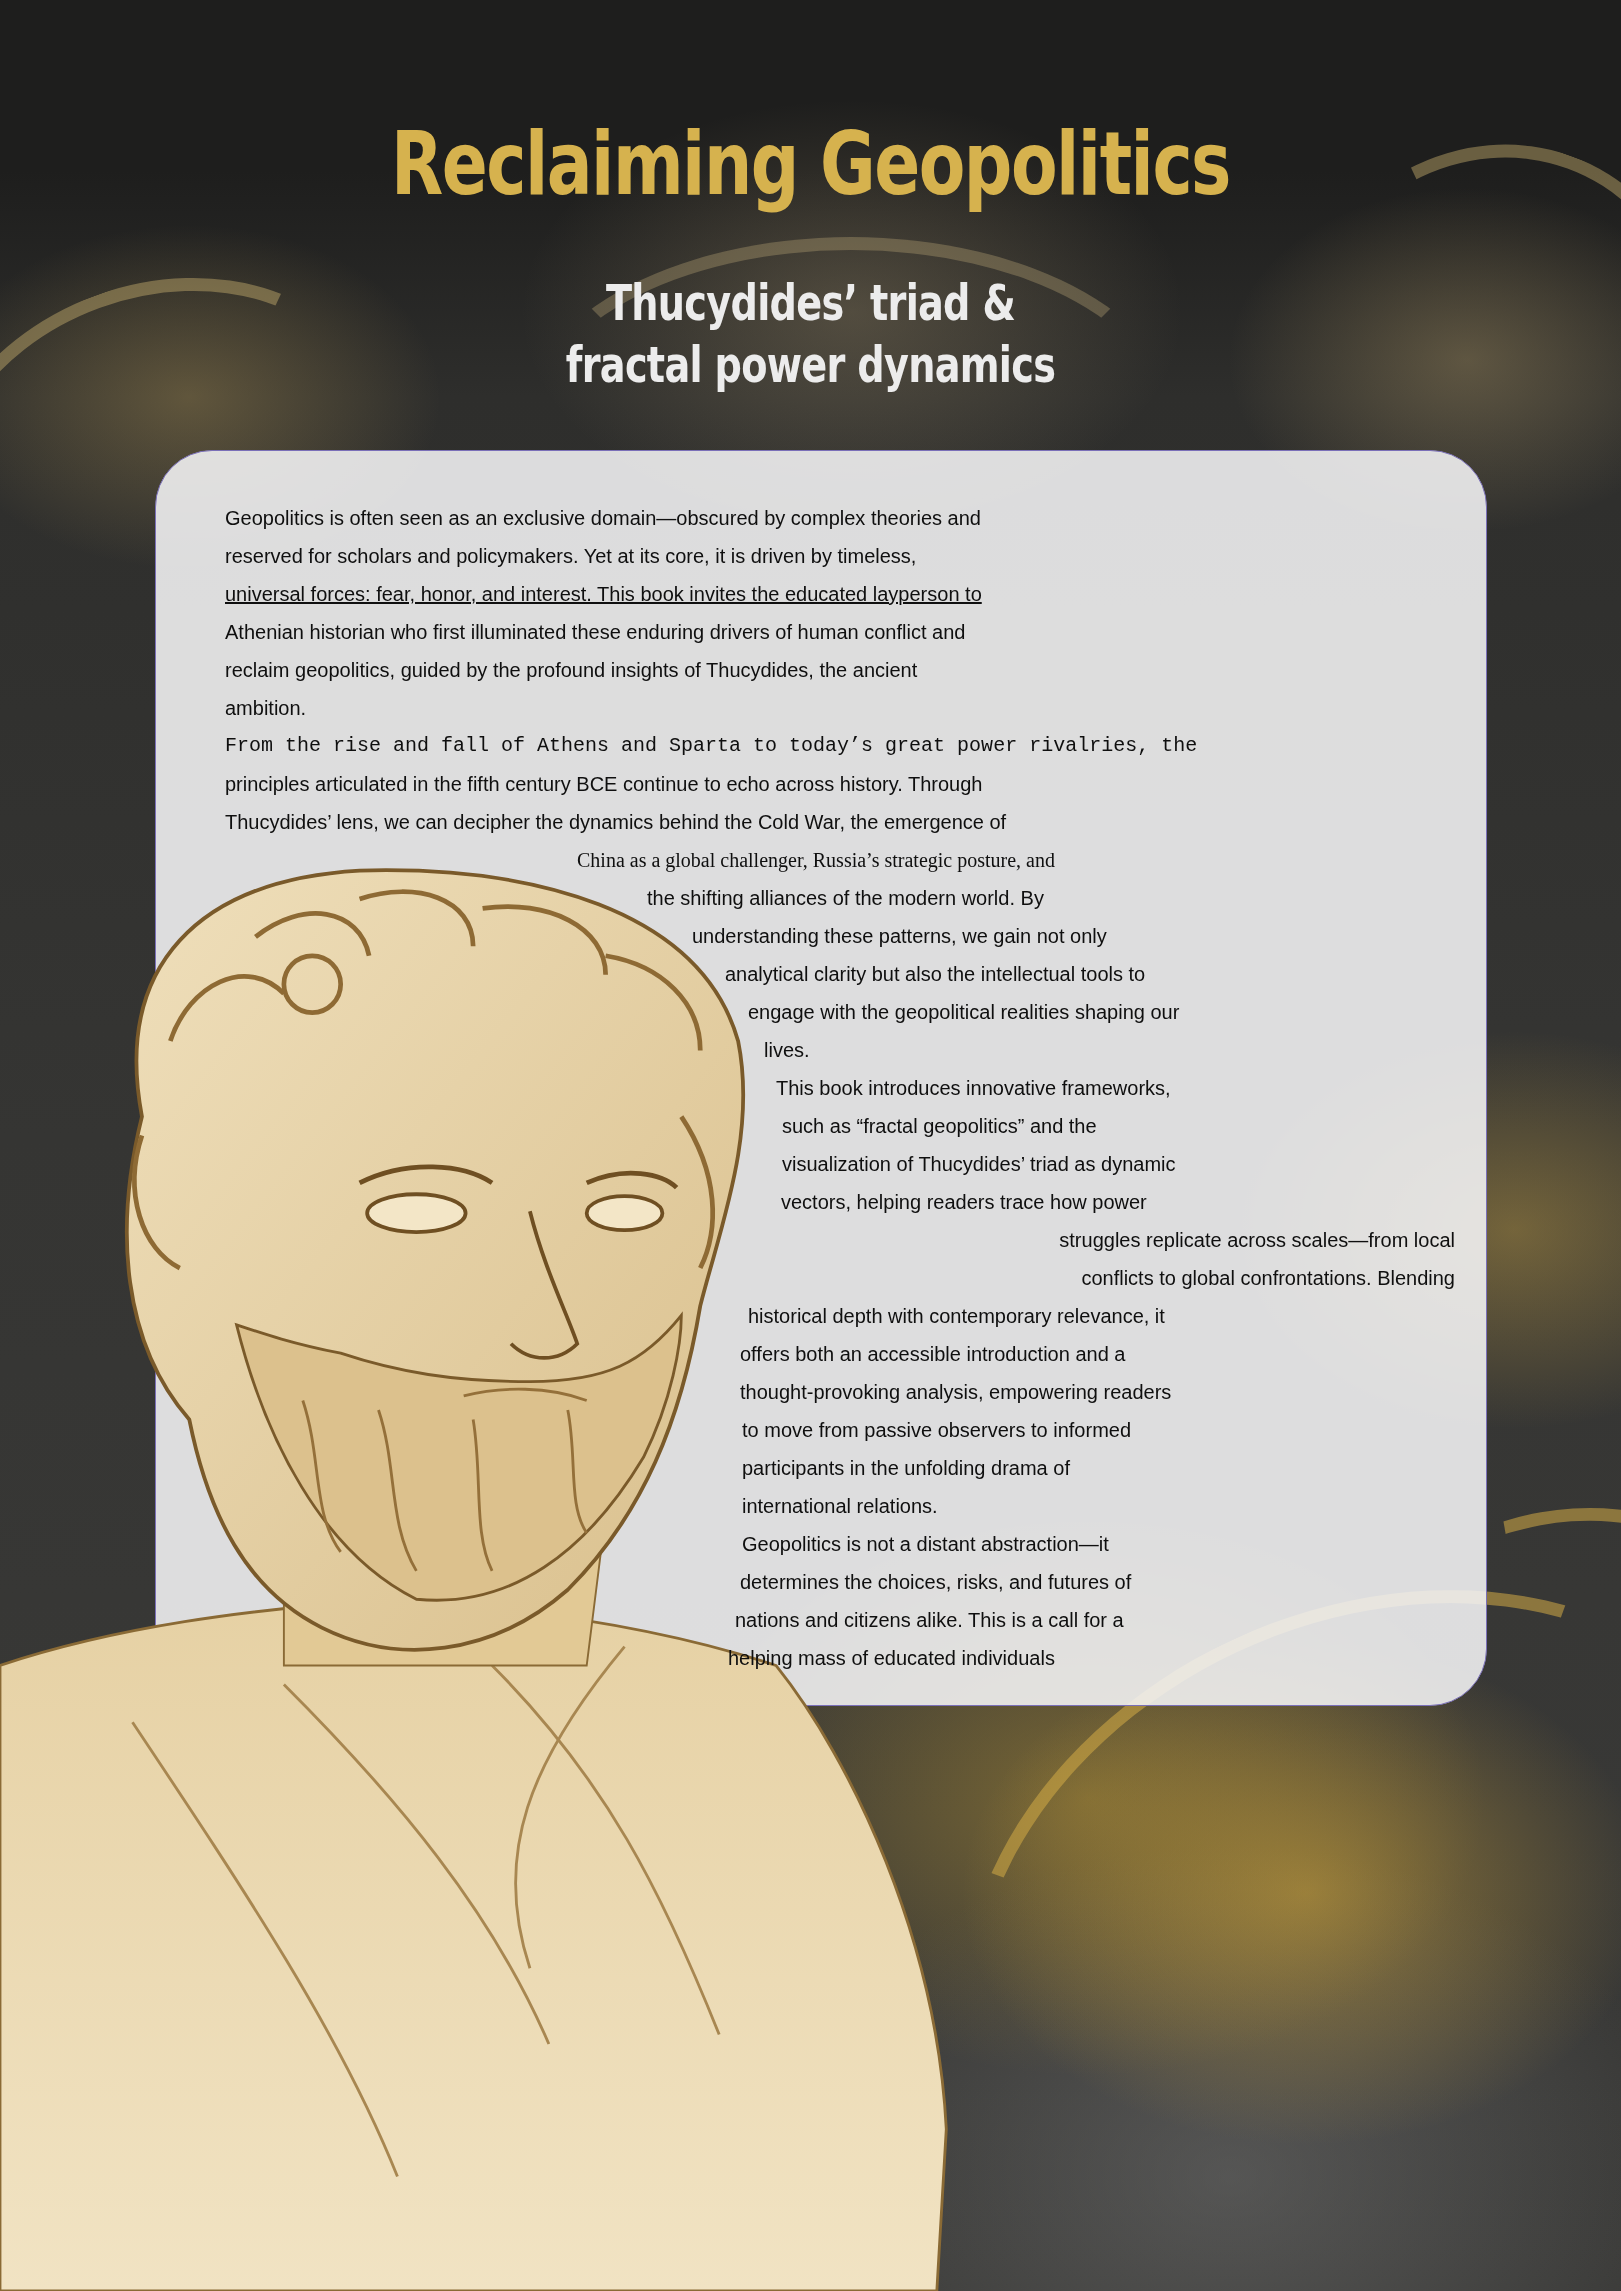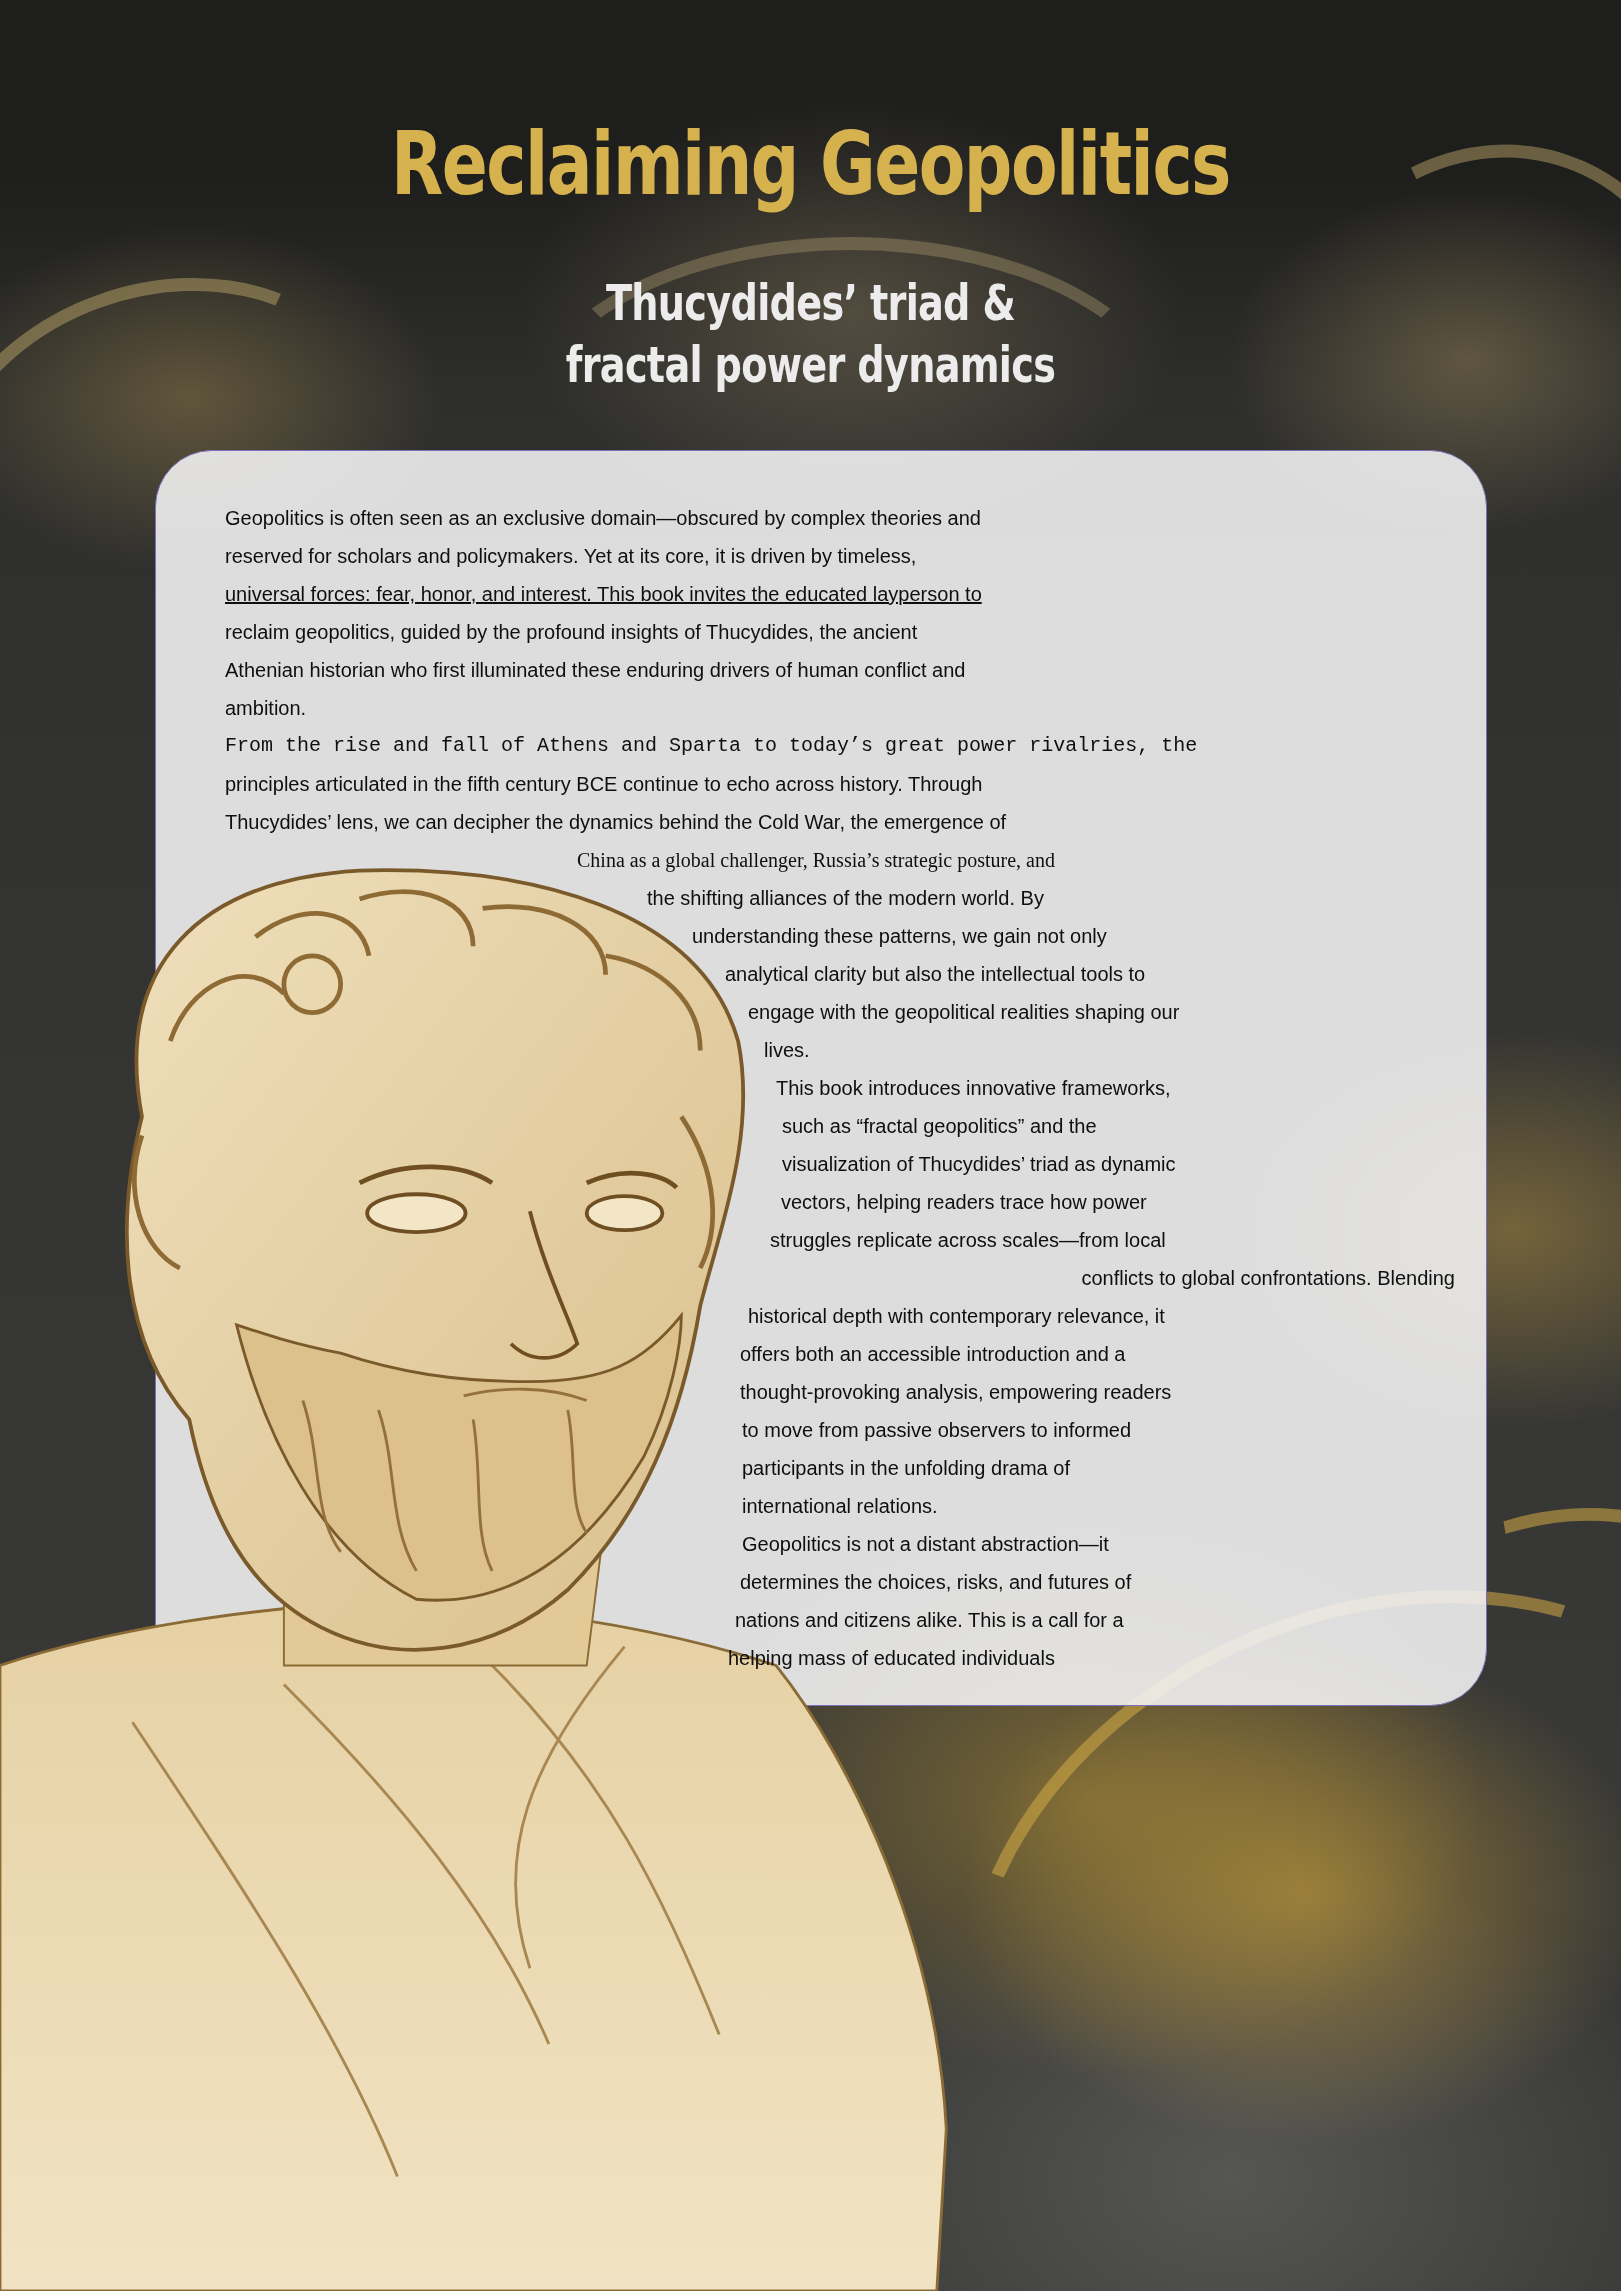--- a/index.html
+++ b/index.html
@@ -131,37 +131,37 @@
     <path d="M500 1500 C510 1560 500 1620 520 1660"></path>
     <path d="M600 1490 C610 1540 600 1590 620 1620"></path>
     <path d="M490 1475 C530 1465 580 1465 620 1480"></path>
   </g>
 </svg>
 
 <div class="bodytext">
   <span class="line" style="padding-left: 0px;">Geopolitics is often seen as an exclusive domain—obscured by complex theories and</span>
   <span class="line" style="padding-left: 0px;">reserved for scholars and policymakers. Yet at its core, it is driven by timeless,</span>
   <span class="line" style="padding-left: 0px; text-decoration: underline;">universal forces: fear, honor, and interest. This book invites the educated layperson to</span>
+  <span class="line" style="padding-left: 0px;">Athenian historian who first illuminated these enduring drivers of human conflict and</span>
   <span class="line" style="padding-left: 0px;">reclaim geopolitics, guided by the profound insights of Thucydides, the ancient</span>
-  <span class="line" style="padding-left: 0px;">Athenian historian who first illuminated these enduring drivers of human conflict and</span>
   <span class="line" style="padding-left: 0px;">ambition.</span>
   <span class="line" style="padding-left: 0px; font-family: Liberation Mono, monospace;">From the rise and fall of Athens and Sparta to today’s great power rivalries, the</span>
   <span class="line" style="padding-left: 0px;">principles articulated in the fifth century BCE continue to echo across history. Through</span>
   <span class="line" style="padding-left: 0px;">Thucydides’ lens, we can decipher the dynamics behind the Cold War, the emergence of</span>
   <span class="line" style="padding-left: 352px; font-family: Liberation Serif, serif;">China as a global challenger, Russia’s strategic posture, and</span>
   <span class="line" style="padding-left: 422px;">the shifting alliances of the modern world. By</span>
   <span class="line" style="padding-left: 467px;">understanding these patterns, we gain not only</span>
   <span class="line" style="padding-left: 500px;">analytical clarity but also the intellectual tools to</span>
   <span class="line" style="padding-left: 523px;">engage with the geopolitical realities shaping our</span>
   <span class="line" style="padding-left: 539px;">lives.</span>
   <span class="line" style="padding-left: 551px;">This book introduces innovative frameworks,</span>
   <span class="line" style="padding-left: 557px;">such as “fractal geopolitics” and the</span>
   <span class="line" style="padding-left: 557px;">visualization of Thucydides’ triad as dynamic</span>
   <span class="line" style="padding-left: 556px;">vectors, helping readers trace how power</span>
-  <span class="line" style="padding-left: 545px;">struggles replicate across scales—from local</span>
+  <span class="line" style="padding-left: 545px; text-align: right;">struggles replicate across scales—from local</span>
   <span class="line" style="padding-left: 533px; text-align: right;">conflicts to global confrontations. Blending</span>
   <span class="line" style="padding-left: 523px;">historical depth with contemporary relevance, it</span>
   <span class="line" style="padding-left: 515px;">offers both an accessible introduction and a</span>
   <span class="line" style="padding-left: 515px;">thought-provoking analysis, empowering readers</span>
   <span class="line" style="padding-left: 517px;">to move from passive observers to informed</span>
   <span class="line" style="padding-left: 517px;">participants in the unfolding drama of</span>
   <span class="line" style="padding-left: 517px;">international relations.</span>
   <span class="line" style="padding-left: 517px;">Geopolitics is not a distant abstraction—it</span>
   <span class="line" style="padding-left: 515px;">determines the choices, risks, and futures of</span>
   <span class="line" style="padding-left: 510px;">nations and citizens alike. This is a call for a</span>

